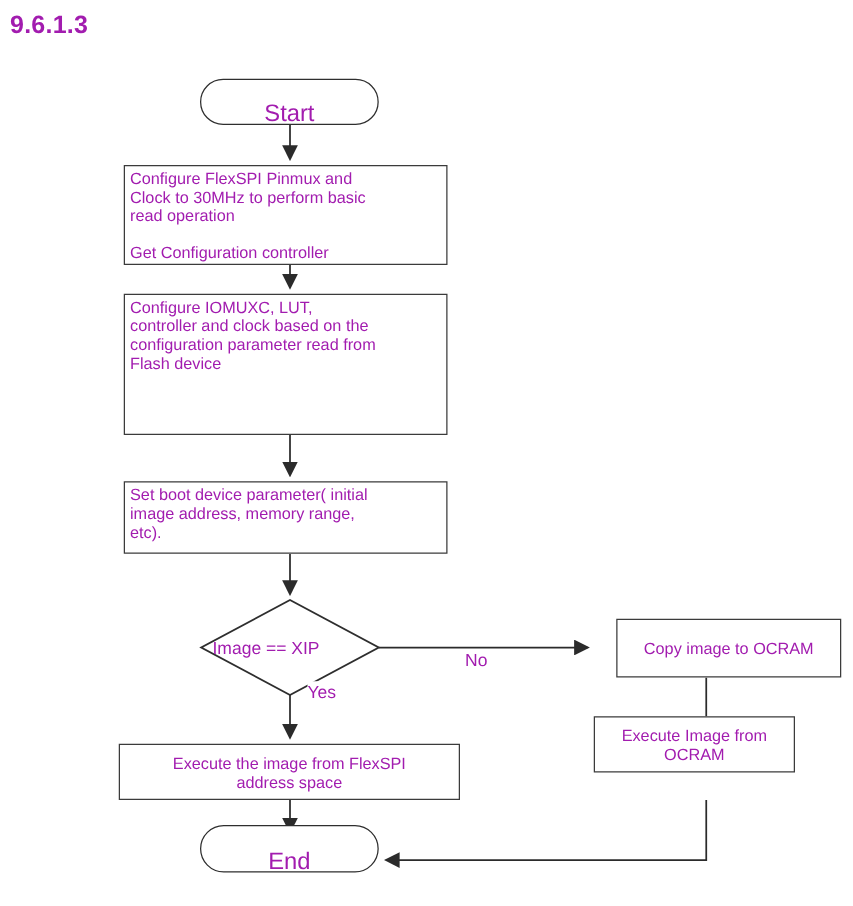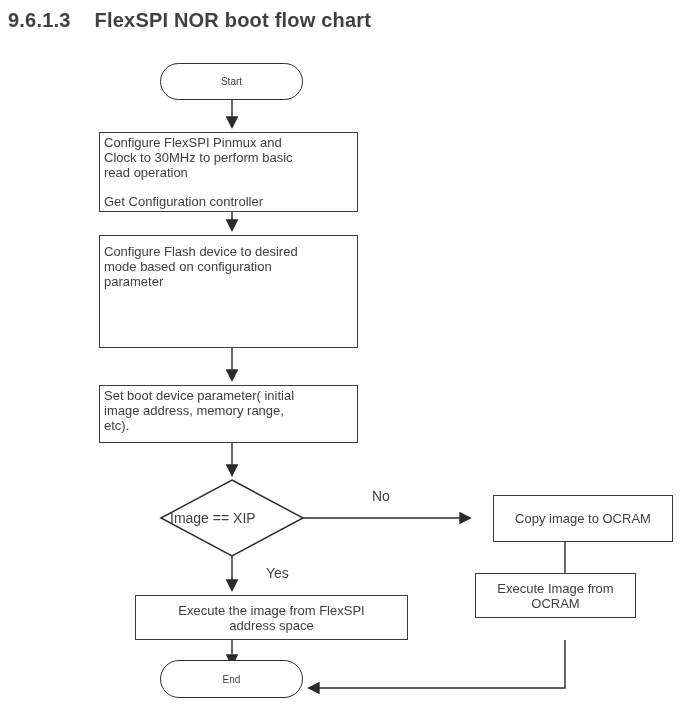--- a/index.html
+++ b/index.html
@@ -2,21 +2,21 @@
 <html><head>
 <meta charset="utf-8">
 <style>
   html, body { margin: 0; padding: 0; background: #ffffff; }
   .page {
     position: relative;
     width: 682px;
     height: 725px;
     background: #ffffff;
     font-family: "Liberation Sans", sans-serif;
-    color: #404040;
+    color: #a21caf;
     overflow: hidden;
   }
   .title {
     position: absolute;
     left: 8px;
     top: 9px;
     margin: 0;
     font-size: 20px;
     font-weight: bold;
     letter-spacing: 0.2px;
@@ -34,23 +34,23 @@
     background: #ffffff;
     border: 1.5px solid #3b3b3b;
     font-size: 13px;
     line-height: 15px;
     white-space: pre-line;
   }
   .oval {
     border-radius: 30px;
     border: 1.4px solid #2e2e2e;
     display: flex;
-    align-items: center;
+    align-items: flex-end;
     justify-content: center;
-    font-size: 10px;
+    font-size: 19px;
     white-space: nowrap;
   }
   .box-left {
     padding: 2px 4px;
     text-align: left;
     display: flex;
     flex-direction: column;
   }
   .spread { justify-content: space-between; }
   .gap6 > .para2 { margin-top: 6px; }
@@ -74,21 +74,20 @@
     font-size: 14px;
   }
 </style>
 </head>
 <body>
 
 <div class="page">
 
   <h1 class="title">
     <span>9.6.1.3</span>
-    <span>FlexSPI NOR boot flow chart</span>
   </h1>
 
   <svg class="connectors" width="682" height="725" viewBox="0 0 682 725">
     <defs>
       <marker id="arr" viewBox="0 0 10 10" refX="8.5" refY="5" markerWidth="9" markerHeight="9" orient="auto-start-reverse">
         <path d="M0,0 L10,5 L0,10 z" fill="#2b2b2b"></path>
       </marker>
     </defs>
     <g stroke="#2b2b2b" stroke-width="1.4" fill="none">
       <line x1="232" y1="100" x2="232" y2="127" marker-end="url(#arr)"></line>
@@ -109,42 +108,43 @@
   </div>
 
   <div class="node box-left spread" style="left:99px; top:132px; width:259px; height:80px;">
     <span class="para1">Configure FlexSPI Pinmux and
 Clock to 30MHz to perform basic
 read operation</span>
     <span class="para2">Get Configuration controller</span>
   </div>
 
   <div class="node box-left gap6" style="left:99px; top:235px; width:259px; height:113px;">
-    <span class="para2">Configure Flash device to desired
-mode based on configuration
-parameter</span>
+    <span class="para1">Configure IOMUXC, LUT,
+controller and clock based on the
+configuration parameter read from
+Flash device</span>
   </div>
 
   <div class="node box-left" style="left:99px; top:385px; width:259px; height:58px;">
     <span class="para1">Set boot device parameter( initial
 image address, memory range,
 etc).</span>
   </div>
 
   <div class="diamond-label">Image == XIP</div>
 
-  <div class="edge-label" style="left:372px; top:488px;">No</div>
+  <div class="edge-label" style="left:372px; top:520px;">No</div>
 
-  <div class="edge-label" style="left:246px; top:565px;margin-left:20px;">Yes</div>
+  <div class="edge-label" style="left:246px; top:545px;">Yes</div>
 
   <div class="node box-center" style="left:475px; top:495px; width:180px; height:47px;margin-left:18px;">
     <span>Copy image to OCRAM</span>
   </div>
 
-  <div class="node box-center" style="left:95px; top:595px; width:273px; height:45px;margin-left:40px;">
+  <div class="node box-center" style="left:95px; top:595px; width:273px; height:45px;">
     <span>Execute the image from FlexSPI
 address space</span>
   </div>
 
   <div class="node box-center" style="left:475px; top:573px; width:161px; height:45px;">
     <span>Execute Image from
 OCRAM</span>
   </div>
 
   <div class="node oval" style="left:160px; top:660px; width:143px; height:38px;">

